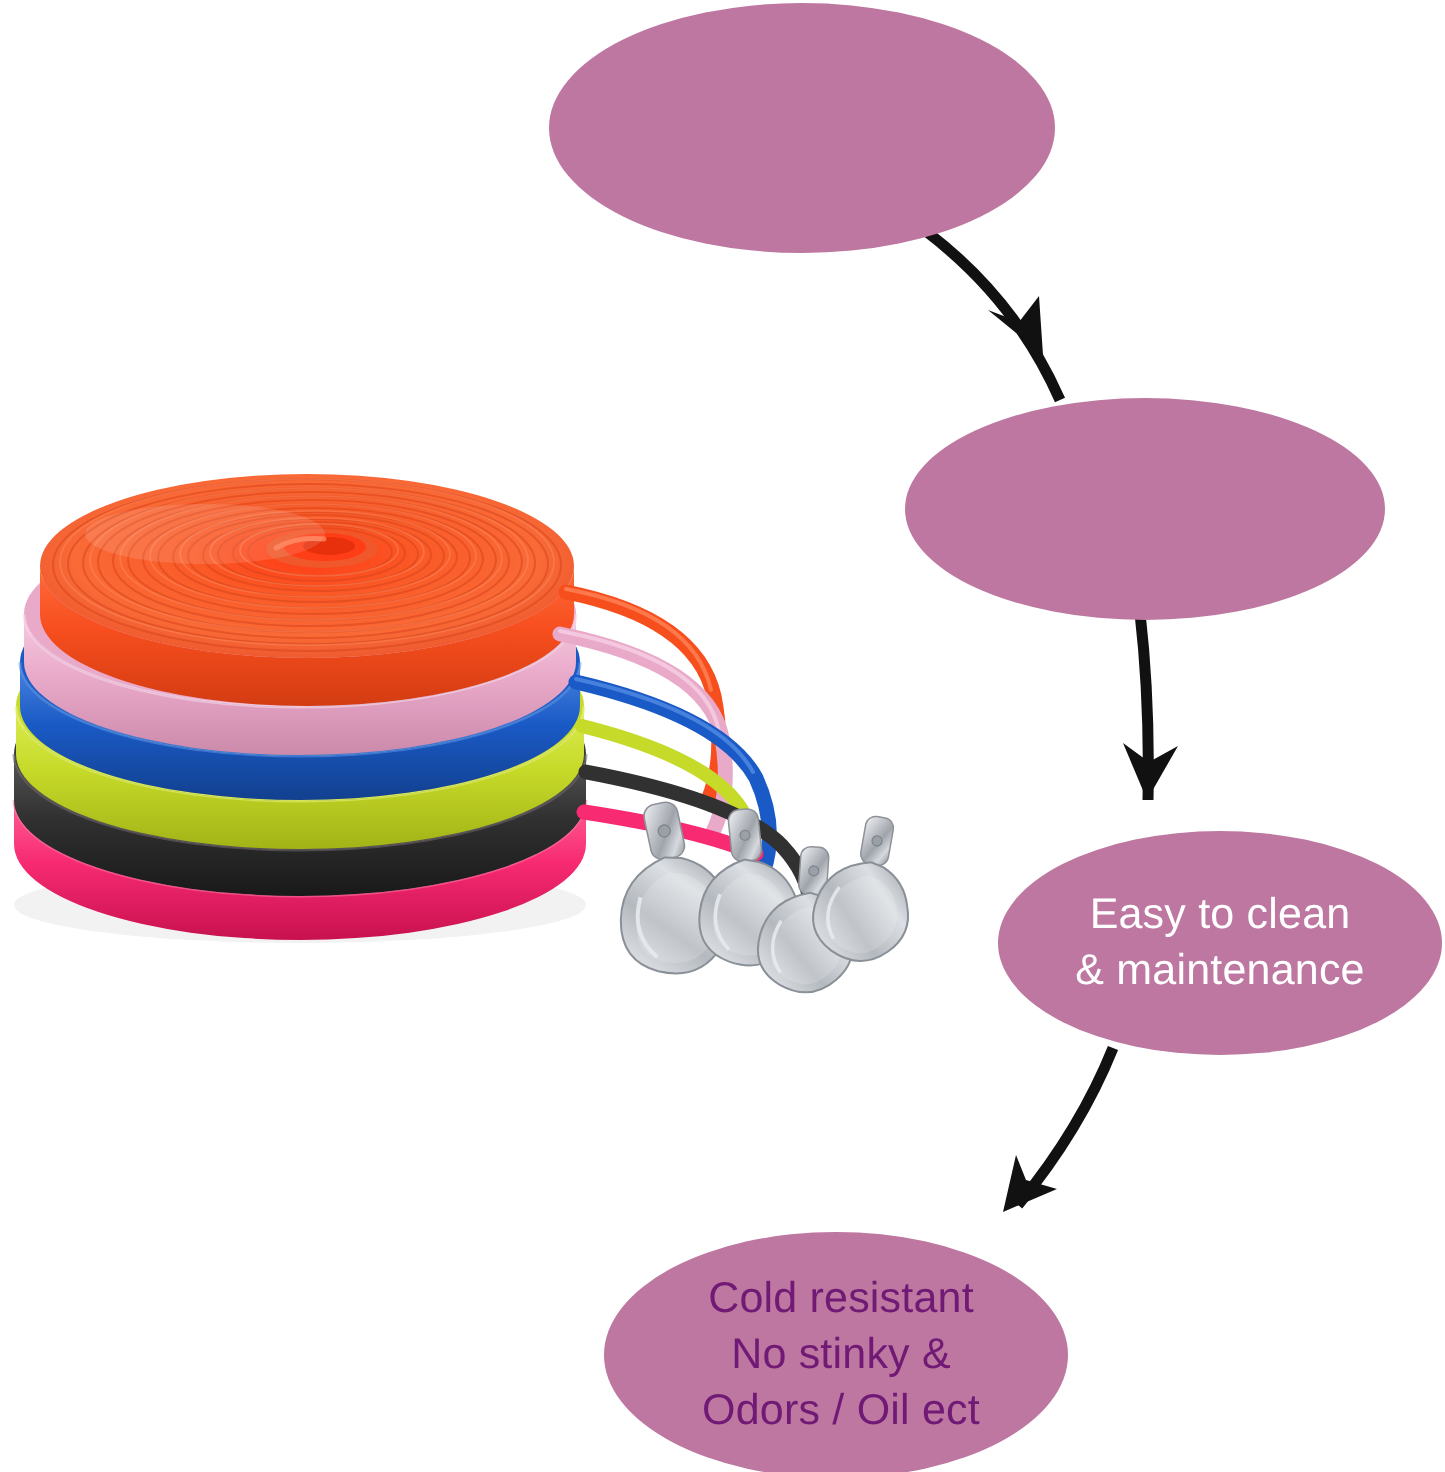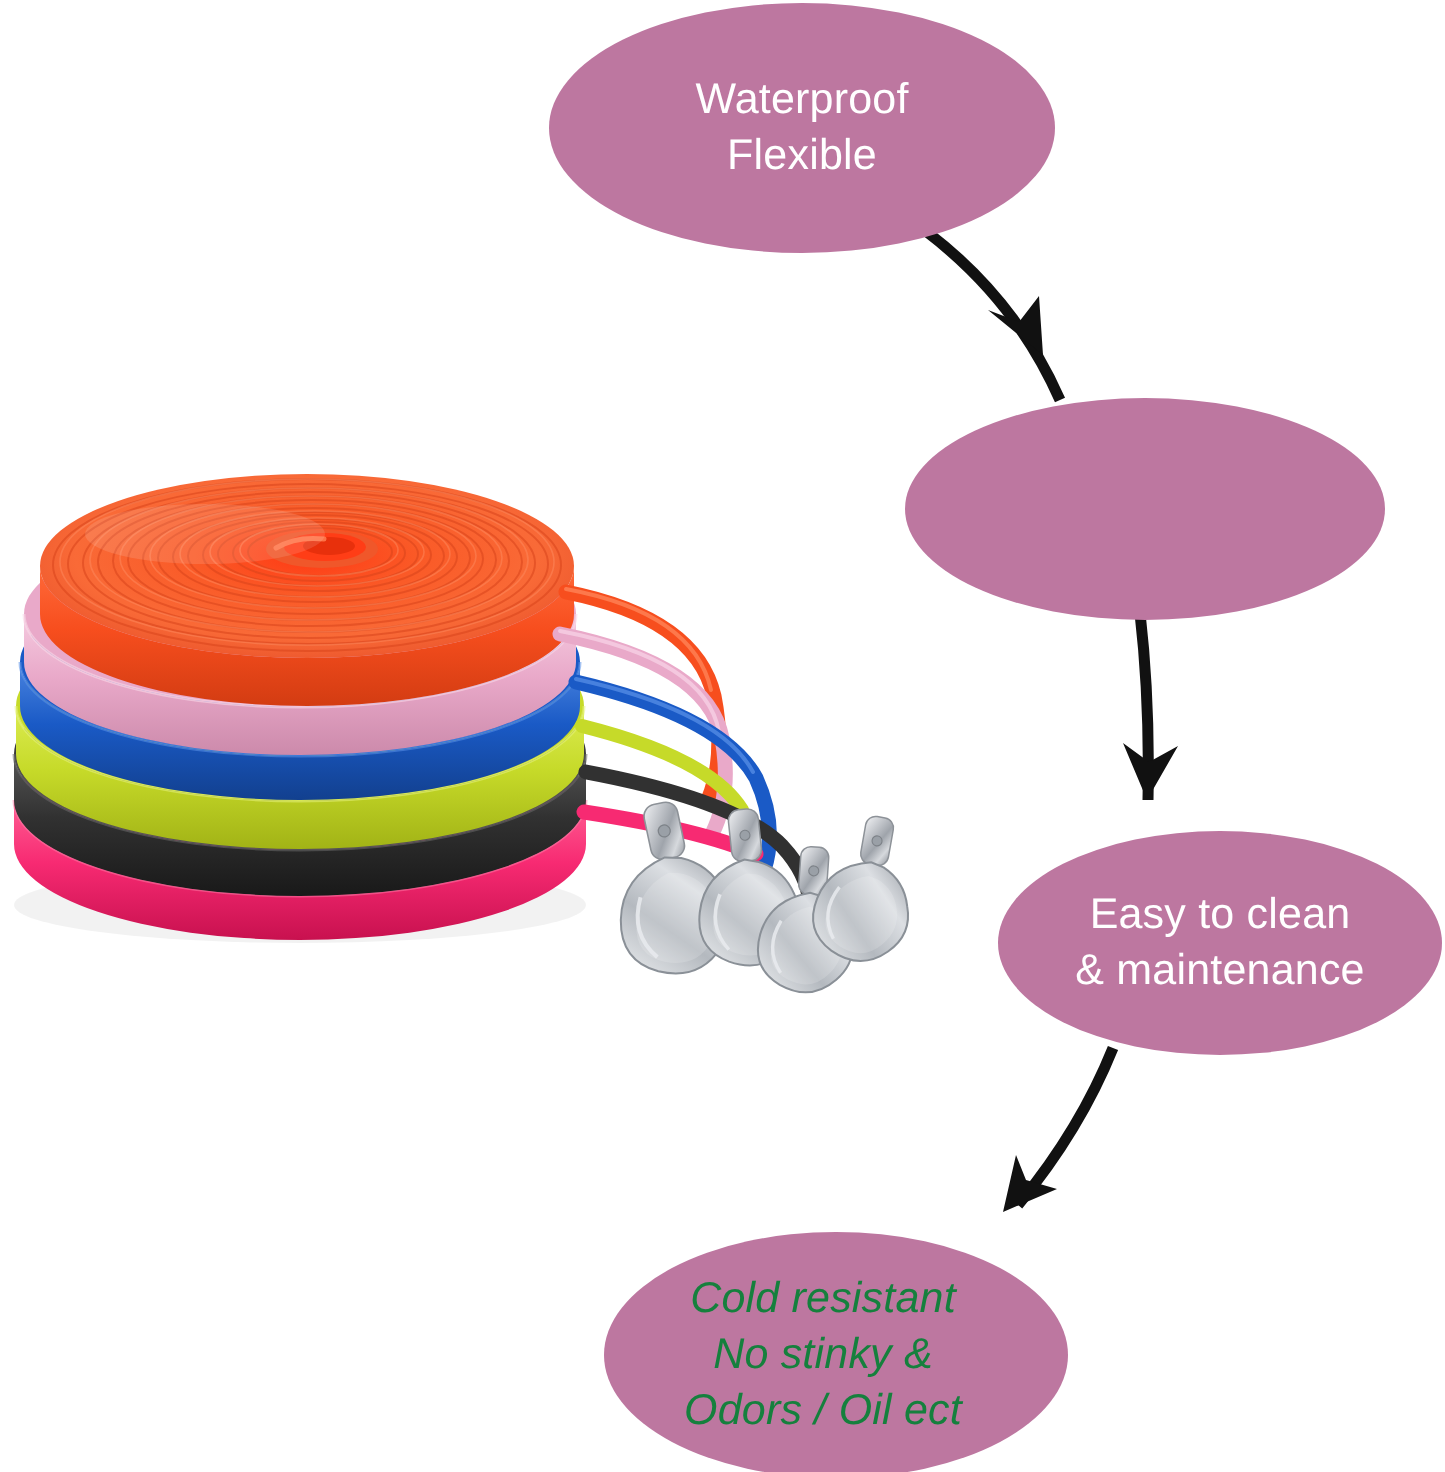--- a/index.html
+++ b/index.html
@@ -244,24 +244,22 @@
     </g>
 
     <g>
       <ellipse cx="802" cy="128" rx="253" ry="125" fill="#bd77a0"></ellipse>
       <ellipse cx="1145" cy="509" rx="240" ry="111" fill="#bd77a0"></ellipse>
       <ellipse cx="1220" cy="943" rx="222" ry="112" fill="#bd77a0"></ellipse>
       <ellipse cx="836" cy="1355" rx="232" ry="123" fill="#bd77a0"></ellipse>
     </g>
   </svg>
 
-  <div class="callout-text" id="callout-text-0" style="color: rgb(255, 255, 255); left: 549px; width: 506px; top: 72px;">Waterproof
-Flexible</div>
 
 
   <div class="callout-text" id="callout-text-2" style="color: rgb(255, 255, 255); left: 998px; width: 444px; top: 887px;">Easy to clean
 &amp; maintenance</div>
 
-  <div class="callout-text" id="callout-text-3" style="color: #15803d; left: 591px; width: 464px; top: 1271px; font-style: italic;">Cold resistant
+  <div class="callout-text" id="callout-text-3" style="color: #701a75; left: 609px; width: 464px; top: 1271px;">Cold resistant
 No stinky &amp;
 Odors / Oil ect</div>
 
 </div>
 
 </body></html>

